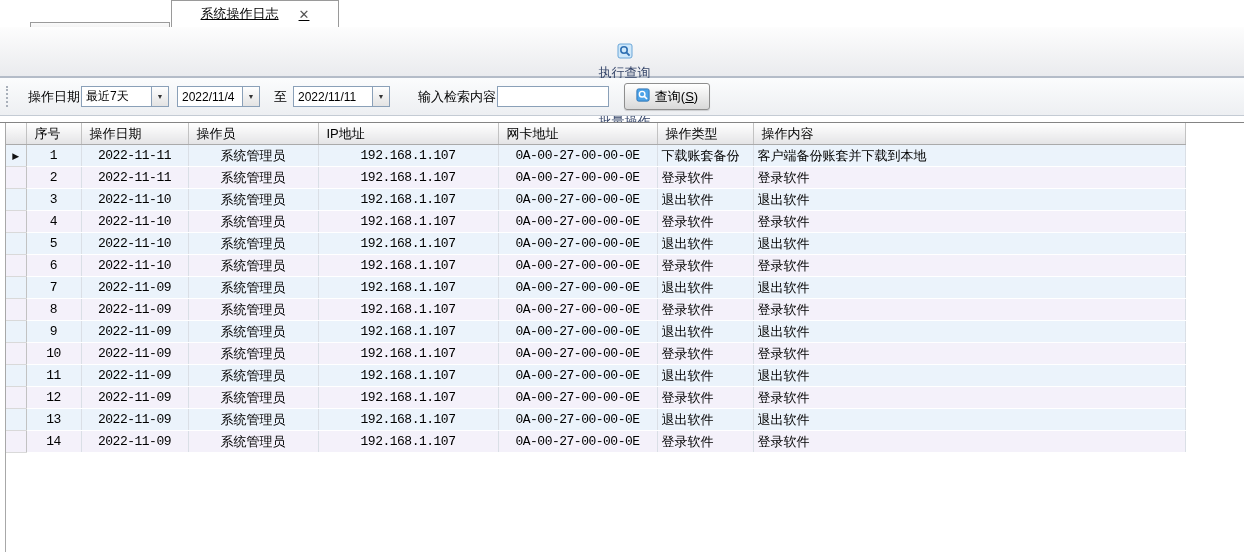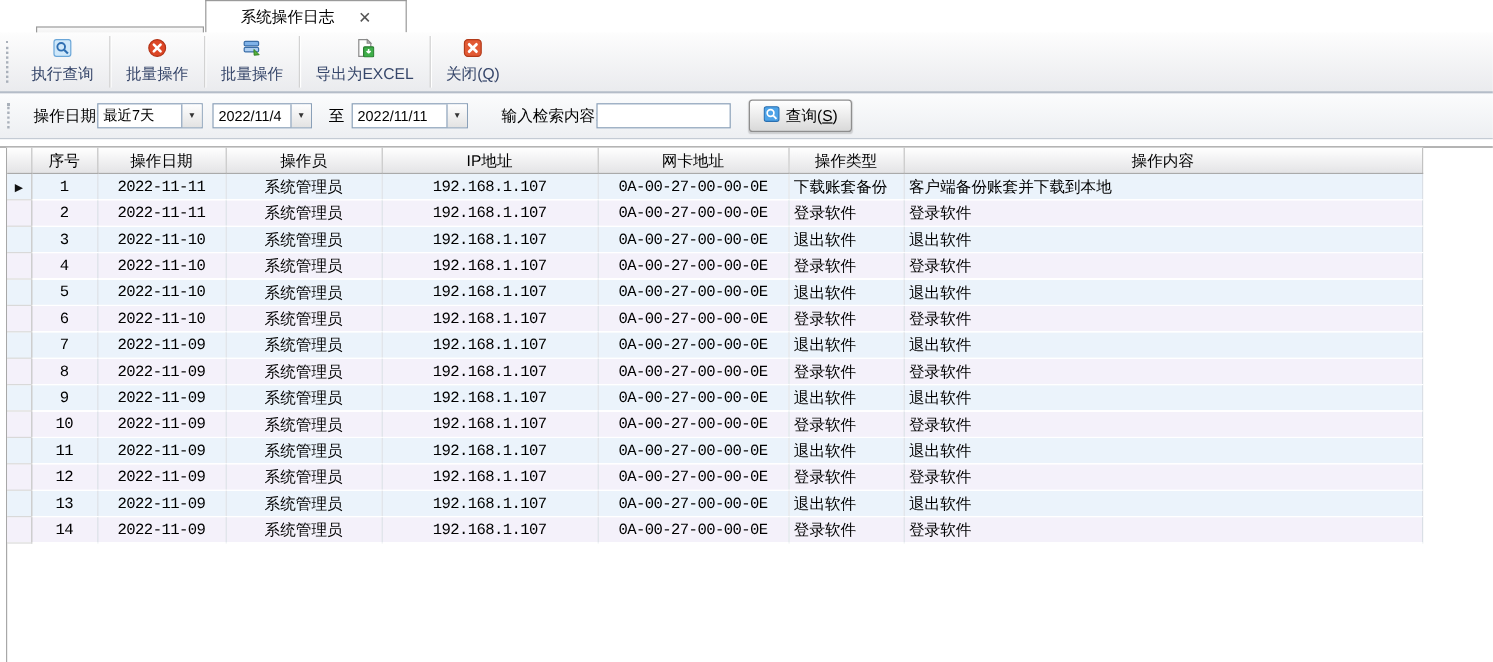--- a/index.html
+++ b/index.html
@@ -11,29 +11,29 @@
   .tabstrip{position:absolute;top:0;left:0;right:0;height:27px;background:#fff;}
   .tab{font-size:13px;display:flex;align-items:center;justify-content:center;box-sizing:border-box;}
   .tab-inactive{
     position:absolute;left:30px;top:2px;width:140px;height:25px;
     background:linear-gradient(#fafafa,#d4d4d4);
     border:1px solid #9a9a9a;
     margin-top:20px;
   }
   .tab-active{
     position:absolute;left:171px;top:0;width:168px;height:27px;
-    background:#fff;border:1px solid #9a9a9a;border-bottom:none;gap:20px;
+    background:#fff;border:1px solid #9a9a9a;border-bottom:none;gap:20px;text-decoration:underline;
   }
   .tab-close{font-size:13px;color:#555;cursor:default;line-height:1;}
   
   .toolbar{
     position:absolute;top:27px;left:0;right:0;height:51px;box-sizing:border-box;
     background:linear-gradient(#fdfdfd,#eaebee);
     border-bottom:2px solid #b4bcc8;
-    display:flex;align-items:stretch;padding-left:5px;
+    display:flex;align-items:stretch;padding-left:5px;flex-direction:column;
   }
   .gripper{width:3px;margin:7px 3px 7px 0;border-left:2px dotted #a9b0ba;}
   .tbtn{
     display:flex;flex-direction:column;align-items:center;justify-content:center;
     gap:2px;padding:2px 13px;color:#36466a;font-size:13px;white-space:nowrap;
   }
   .tbtn svg{width:16px;height:16px;}
   .tsep{width:1px;background:#d2d2d2;margin:3px 0;box-shadow:1px 0 0 #ffffff;}
   .u{text-decoration:underline;}
   
@@ -66,21 +66,21 @@
   }
   .qbtn svg{width:14px;height:14px;}
   
   .grid-top-line{position:absolute;top:122px;left:0;right:0;height:1px;background:#848484;}
   .grid-panel{
     position:absolute;top:123px;left:5px;width:1180px;bottom:0;
     border-left:1px solid #a8a8a8;background:#fff;
   }
   table.log{border-collapse:collapse;table-layout:fixed;width:1179px;}
   .log th{
-    height:21px;padding:0 2px;font-weight:normal;font-size:13px;text-align:center;
+    height:21px;padding:0 8px;font-weight:normal;font-size:13px;text-align:left;
     background:linear-gradient(#ffffff,#e4e4e6);
     border-right:1px solid #c2c2c2;border-bottom:1px solid #aaaaaa;
     white-space:nowrap;overflow:hidden;
   }
   .log td{
     height:21px;padding:0 4px;font-size:13px;text-align:center;
     border-right:1px solid #dadfe6;border-bottom:1px solid #ffffff;
     white-space:nowrap;overflow:hidden;
   }
   .log tr.odd td{background:#ebf3fb;}

